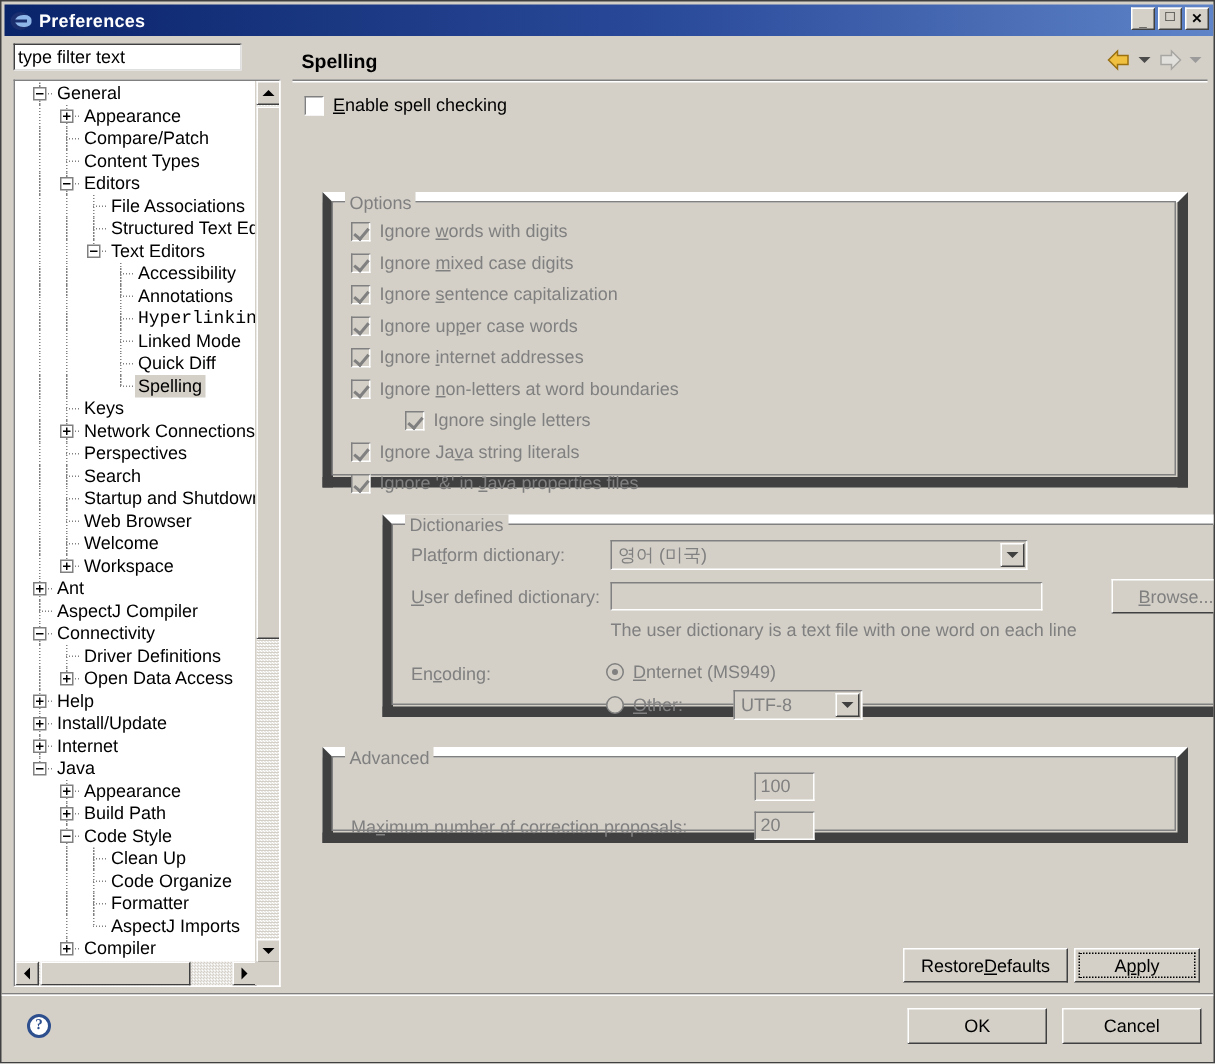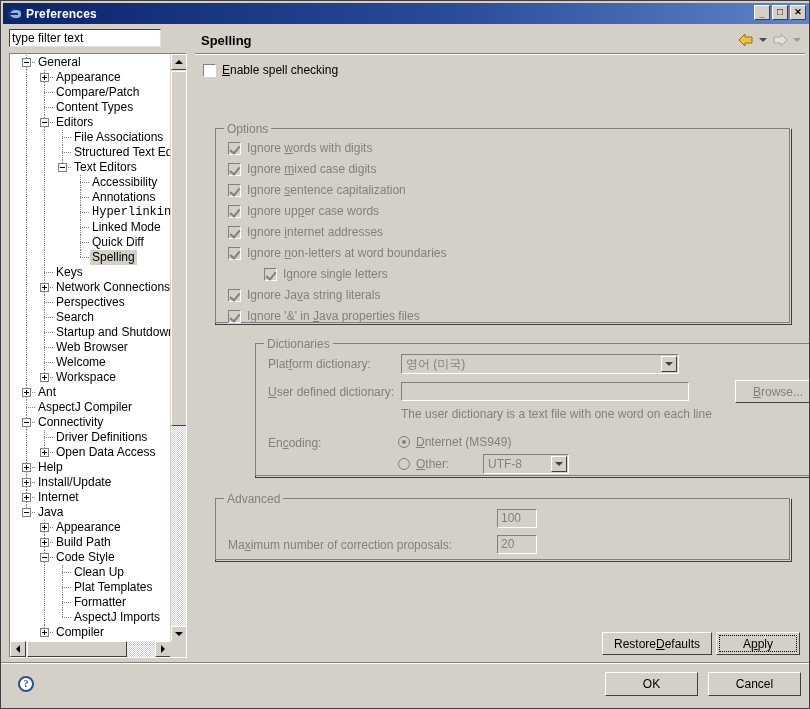--- a/index.html
+++ b/index.html
@@ -339,21 +339,21 @@
   }
   .cbox.dis.checked::after { border-color: #808080; }
   .cb-label { font-size: 12px; color: #000; white-space: nowrap; }
   .cb-label.dis { color: #808080; }
   .u { text-decoration: underline; }
 
   
   .group {
     position: absolute;
     box-sizing: border-box;
-    border: 1px solid #404040;
+    border: 7px solid #404040;
     border-top-color: #ffffff;
   }
   .group-inner {
     position: absolute;
     left: -1px; top: -1px; right: 1px; bottom: 1px;
     border: 1px solid #808080;
     pointer-events: none;
   }
   .group-title {
     position: absolute;
@@ -769,21 +769,21 @@
             <div class="tnode">
               <span class="vline" style="left: 34px; height: 15px;"></span>
               <span class="vline" style="left: 52px; height: 15px;"></span>
               <span class="hline" style="left: 52px; width: 10px;"></span>
               <span class="tlabel" style="left: 62px;">Clean Up</span>
             </div>
             <div class="tnode">
               <span class="vline" style="left: 34px; height: 15px;"></span>
               <span class="vline" style="left: 52px; height: 15px;"></span>
               <span class="hline" style="left: 52px; width: 10px;"></span>
-              <span class="tlabel" style="left: 62px;">Plat Templates</span>
+              <span class="tlabel" style="left: 62px;">Code Organize</span>
             </div>
             <div class="tnode">
               <span class="vline" style="left: 34px; height: 15px;"></span>
               <span class="vline" style="left: 52px; height: 15px;"></span>
               <span class="hline" style="left: 52px; width: 10px;"></span>
               <span class="tlabel" style="left: 62px;">Formatter</span>
             </div>
             <div class="tnode">
               <span class="vline" style="left: 34px; height: 15px;"></span>
               <span class="vline" style="left: 52px; height: 8px;"></span>

